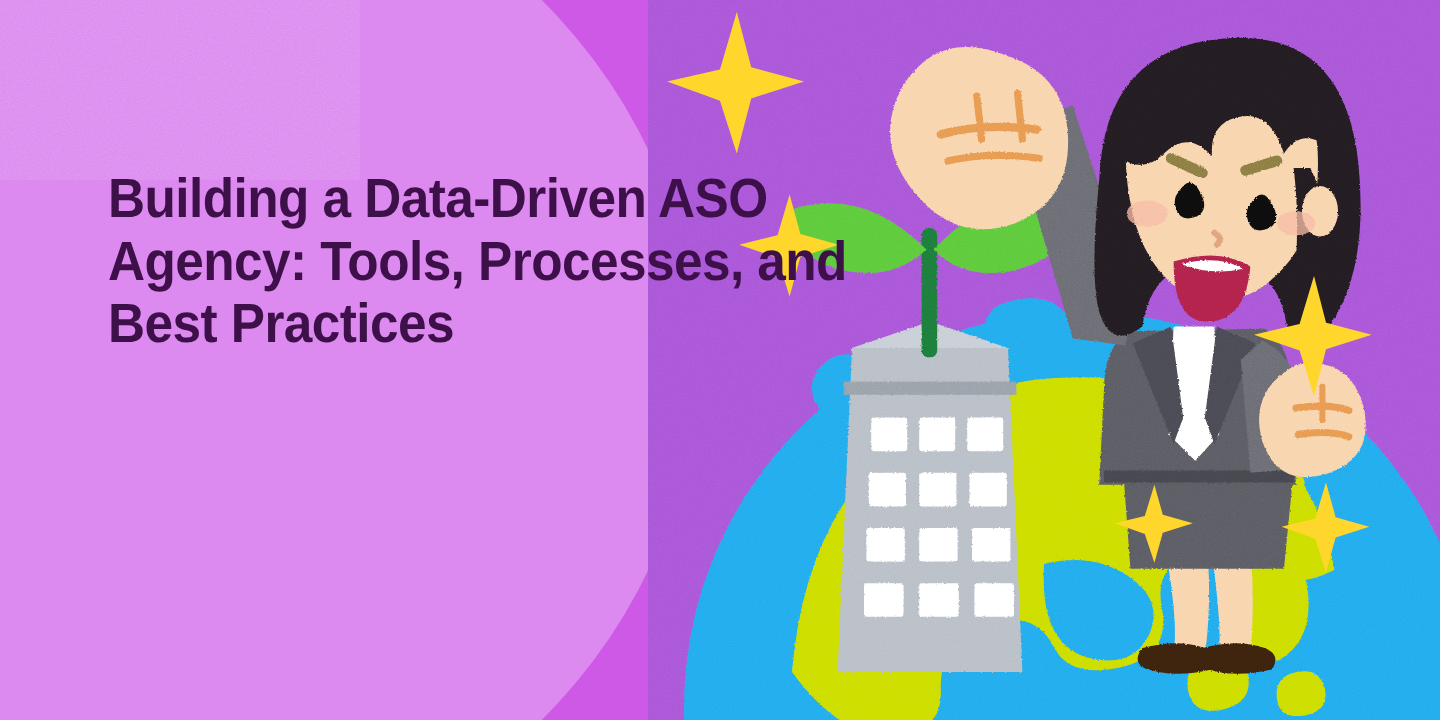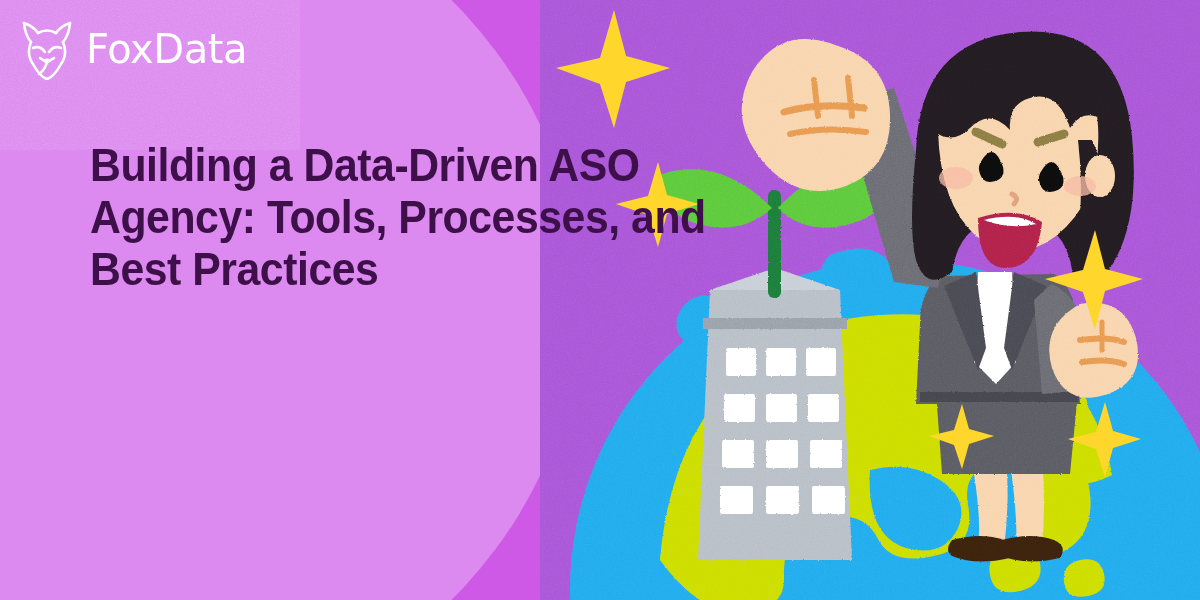--- a/index.html
+++ b/index.html
@@ -227,35 +227,16 @@
   </div>
 
   <svg class="grain" xmlns="http://www.w3.org/2000/svg">
     <filter id="pageGrain">
       <feTurbulence type="fractalNoise" baseFrequency="0.85" numOctaves="3" seed="11"></feTurbulence>
       <feColorMatrix type="saturate" values="0"></feColorMatrix>
     </filter>
     <rect width="100%" height="100%" filter="url(#pageGrain)"></rect>
   </svg>
 
-  <div class="logo">
-    <svg class="logo-mark" viewBox="0 0 58 62" xmlns="http://www.w3.org/2000/svg">
-      <g fill="none" stroke="#ffffff" stroke-width="2.6" stroke-linecap="round" stroke-linejoin="round">
-        <path d="M6 5 q1 12 7 19"></path>
-        <path d="M6 5 q9 3 14 10"></path>
-        <path d="M52 5 q-1 12 -7 19"></path>
-        <path d="M52 5 q-9 3 -14 10"></path>
-        <path d="M13 24 q-5 12 2 22 q7 13 14 15"></path>
-        <path d="M45 24 q5 12 -2 22 q-7 13 -14 15"></path>
-        <path d="M20 15 q9 -5 18 0"></path>
-        <path d="M15 30 q7 -3 12 4"></path>
-        <path d="M43 30 q-7 -3 -12 4"></path>
-        <path d="M22 40 q7 6 14 0"></path>
-        <path d="M29 44 q-2 8 -8 12"></path>
-      </g>
-      <ellipse cx="29" cy="43" rx="3" ry="2.4" fill="#ffffff"></ellipse>
-    </svg>
-    <span class="logo-word">FoxData</span>
-  </div>
 
   <h1 class="headline">Building a Data-Driven ASO Agency: Tools, Processes, and Best Practices</h1>
 
 </div>
 
 </body></html>

